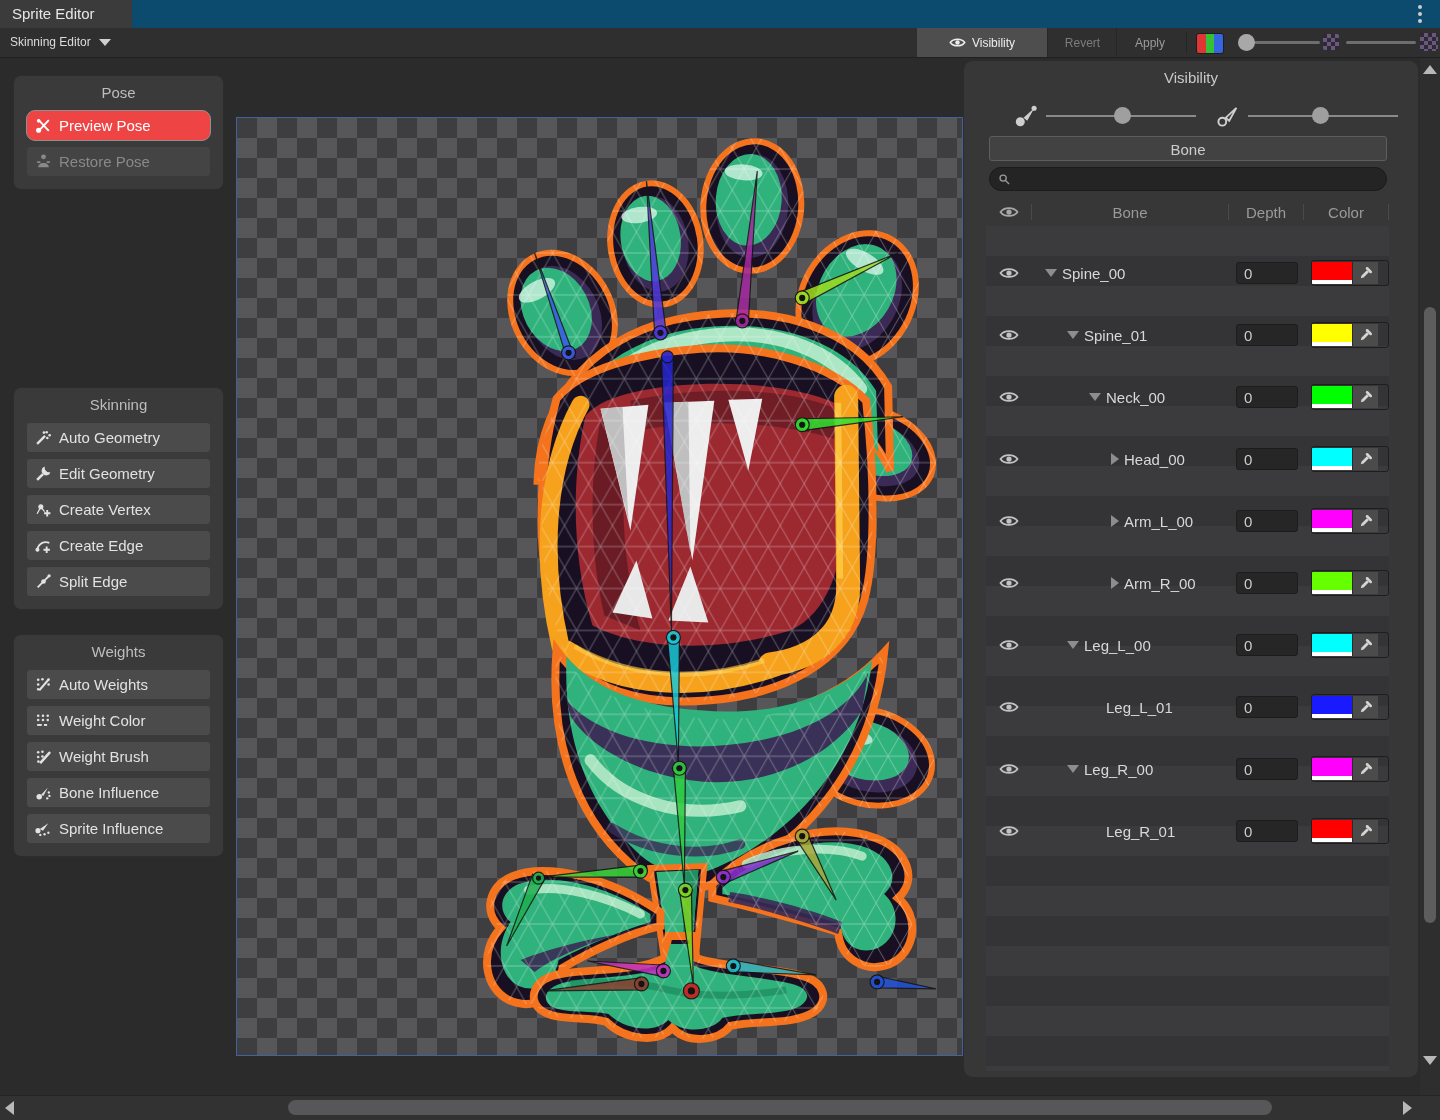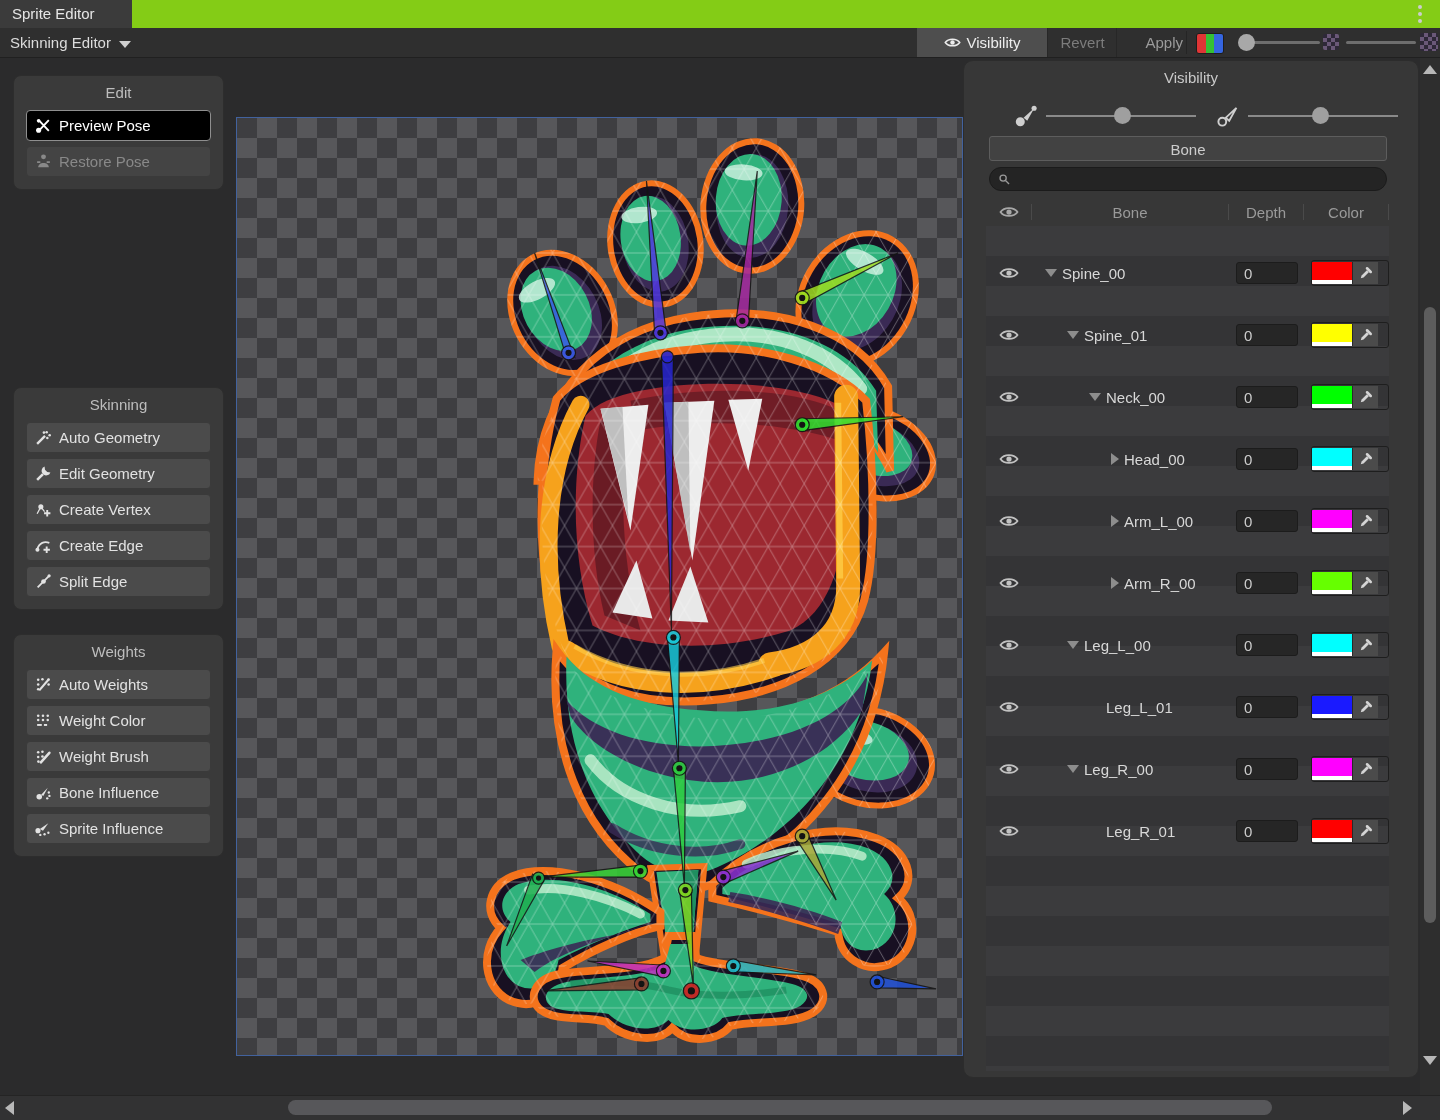--- a/index.html
+++ b/index.html
@@ -1,50 +1,50 @@
 <!DOCTYPE html>
 <html><head>
 <meta charset="utf-8">
 <style>
   html,body{margin:0;padding:0;background:#1e1e1e;}
   #app{position:relative;width:1440px;height:1120px;overflow:hidden;
        font-family:"Liberation Sans",sans-serif;color:#cfcfcf;
        background:#2b2b2c;}
   .striped{background-image:repeating-linear-gradient(-55deg,rgba(0,0,0,.16) 0 2px,rgba(0,0,0,0) 2px 26px);}
   
-  #titlebar{position:absolute;left:0;top:0;width:1440px;height:28px;background:#84cc16;z-index:40;}
+  #titlebar{position:absolute;left:0;top:0;width:1440px;height:28px;background:#0c4a6e;z-index:40;}
   #sprite-editor-tab{position:absolute;left:0;top:0;width:132px;height:28px;background:#3b3b3b;
       color:#e6e6e6;font-size:15px;line-height:28px;padding-left:12px;box-sizing:border-box;}
   #kebab{position:absolute;right:18px;top:5px;width:4px;}
   #kebab i{display:block;width:4px;height:4px;border-radius:50%;background:#cdcdcd;margin-bottom:3px;}
   #toolbar{position:absolute;left:0;top:28px;width:1440px;height:29px;background:#2f2f2f;
-      border-bottom:1px solid #202020;z-index:40;font-size:15px;}
+      border-bottom:1px solid #202020;z-index:40;font-size:12px;}
   #mode-dd{position:absolute;left:6px;top:0;height:29px;line-height:29px;color:#dcdcdc;padding:0 10px 0 4px;}
   #mode-dd .dd-arrow{display:inline-block;width:0;height:0;border-left:6px solid transparent;
       border-right:6px solid transparent;border-top:7px solid #cfcfcf;margin-left:8px;}
   .tb-right{position:absolute;top:0;height:29px;display:flex;align-items:center;}
   #vis-btn{left:917px;width:130px;background:#4e4e4e;justify-content:center;color:#ededed;gap:6px;}
   #revert-btn{left:1047px;width:69px;justify-content:center;color:#7c7c7c;border-left:1px solid #272727;}
-  #apply-btn{left:1116px;width:66px;justify-content:flex-end;color:#9b9b9b;border-left:1px solid #272727;}
+  #apply-btn{left:1116px;width:66px;justify-content:center;color:#9b9b9b;border-left:1px solid #272727;}
   #tb-sep{position:absolute;left:1186px;top:3px;width:1px;height:23px;background:#252525;}
   #rgb-btn{position:absolute;left:1196px;top:5px;width:26px;height:19px;border:1px solid #1d1d1d;border-radius:3px;
       overflow:hidden;display:flex;}
   #rgb-btn i{flex:1;}
   .tb-track{position:absolute;top:13px;height:3px;background:#6e6e6e;border-radius:2px;}
   .tb-knob{position:absolute;top:6px;width:17px;height:17px;border-radius:50%;background:#a8a8a8;}
   .checker-sm{position:absolute;border-radius:2px;
       background:repeating-conic-gradient(#6a5878 0 25%,#2e2838 0 50%) 0 0/8px 8px;}
   
   .group{position:absolute;left:13px;width:211px;background:#3a3a3a;border:1px solid #2d2d2d;
       border-radius:8px;box-sizing:border-box;padding:8px 12px 12px 12px;z-index:10;}
   .group h3{margin:0 0 9px 0;font-size:15px;font-weight:normal;color:#bdbdbd;text-align:center;}
   .gbtn{display:flex;align-items:center;gap:7px;height:31px;margin-top:5px;background:#4b4b4b;
       border:1px solid #3a3a3a;border-radius:4px;color:#e2e2e2;font-size:15px;padding:0 8px;box-sizing:border-box;}
   .gbtn:first-of-type{margin-top:0;}
-  .gbtn.active{background:#000000;border-color:#8f8f8f;color:#ffffff;}
+  .gbtn.active{background:#ef4444;border-color:#8f8f8f;color:#ffffff;border-radius:9px;}
   .gbtn.disabled{background:#444444;color:#898989;}
   .bicon{width:17px;height:17px;flex:0 0 17px;color:inherit;}
   
   #canvas{position:absolute;left:236px;top:117px;width:725px;height:937px;z-index:5;
       border:1px solid #42629e;box-sizing:content-box;
       background:repeating-conic-gradient(#57575a 0 25%,#3e3e41 0 50%) 0 0/40px 40px;}
   #creature{position:absolute;left:0;top:0;width:100%;height:100%;}
   
   #vispanel{position:absolute;left:963px;top:60px;width:456px;height:1018px;background:#373737;
       border:1px solid #2c2c2c;border-radius:10px;box-sizing:border-box;z-index:20;font-size:15px;}
@@ -475,21 +475,21 @@
         <i style="background:#3565e0"></i>
     </div>
     <div class="tb-track" style="left:1240px;width:80px;"></div>
     <div class="tb-knob" style="left:1238px;"></div>
     <div class="checker-sm" style="left:1323px;top:6px;width:16px;height:16px;"></div>
     <div class="tb-track" style="left:1346px;width:70px;"></div>
     <div class="checker-sm" style="left:1420px;top:5px;width:18px;height:18px;"></div>
   </div>
 
   <div class="group" style="top:75px;">
-    <h3>Edit</h3>
+    <h3>Pose</h3>
     <div class="gbtn active">
       <svg class="bicon">
           <use href="#sym-scissors"></use>
         </svg>
       <span>Preview Pose</span>
     </div>
     <div class="gbtn disabled">
       <svg class="bicon">
           <use href="#sym-person"></use>
         </svg>

